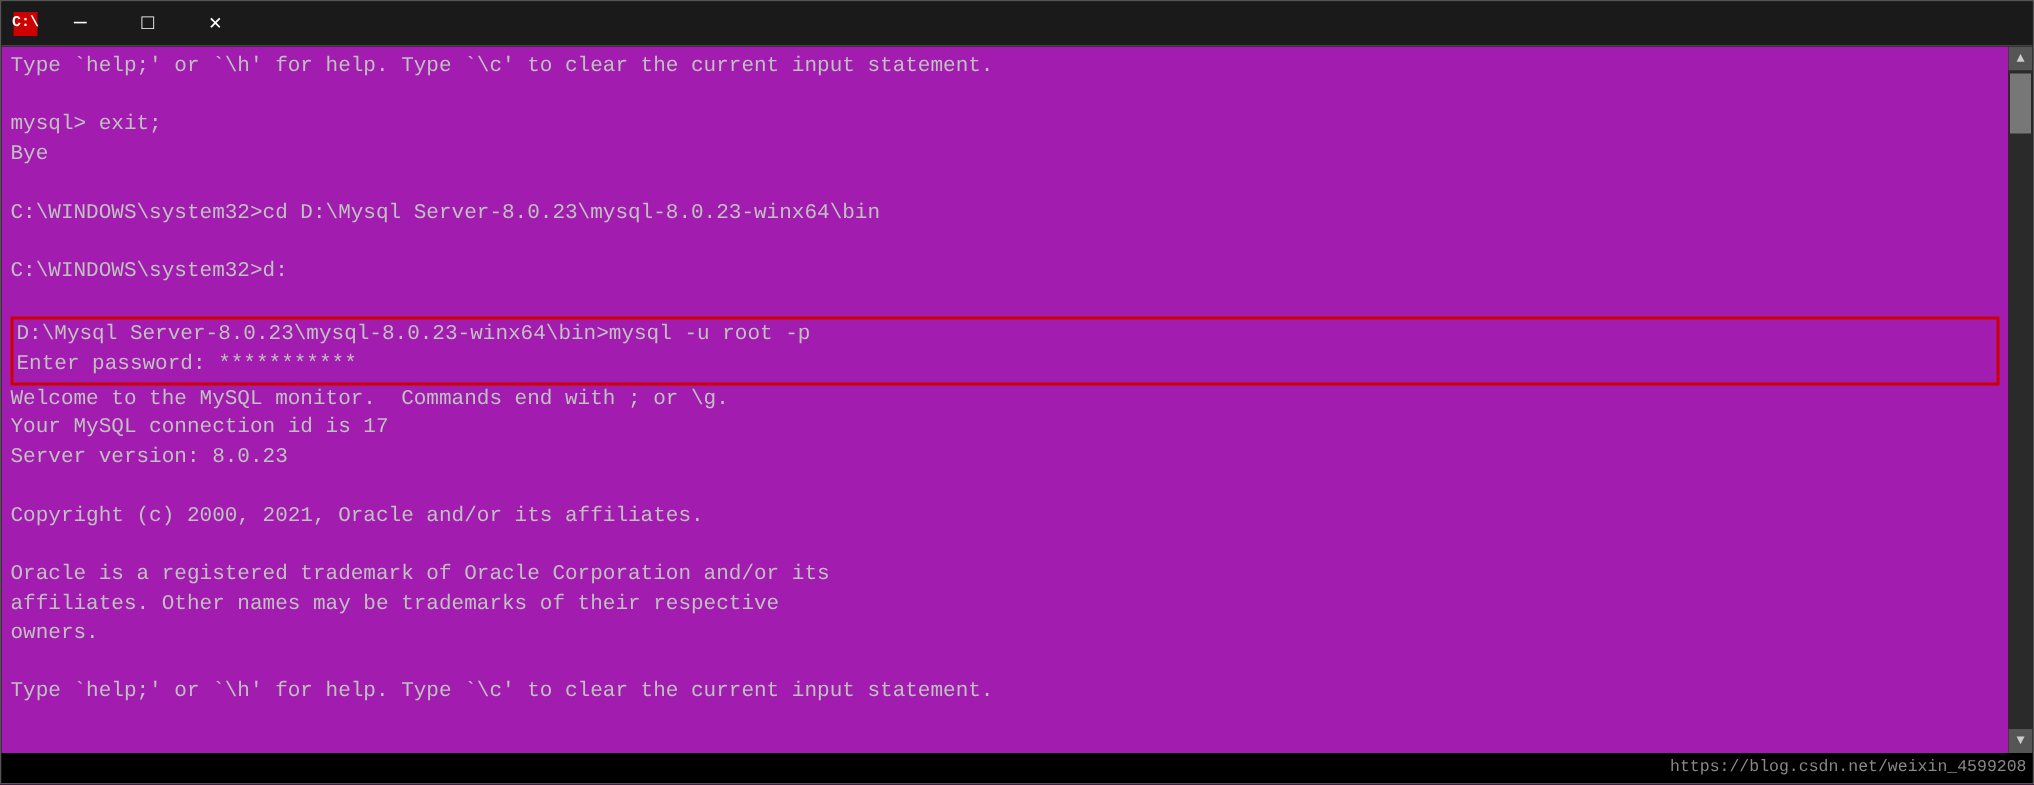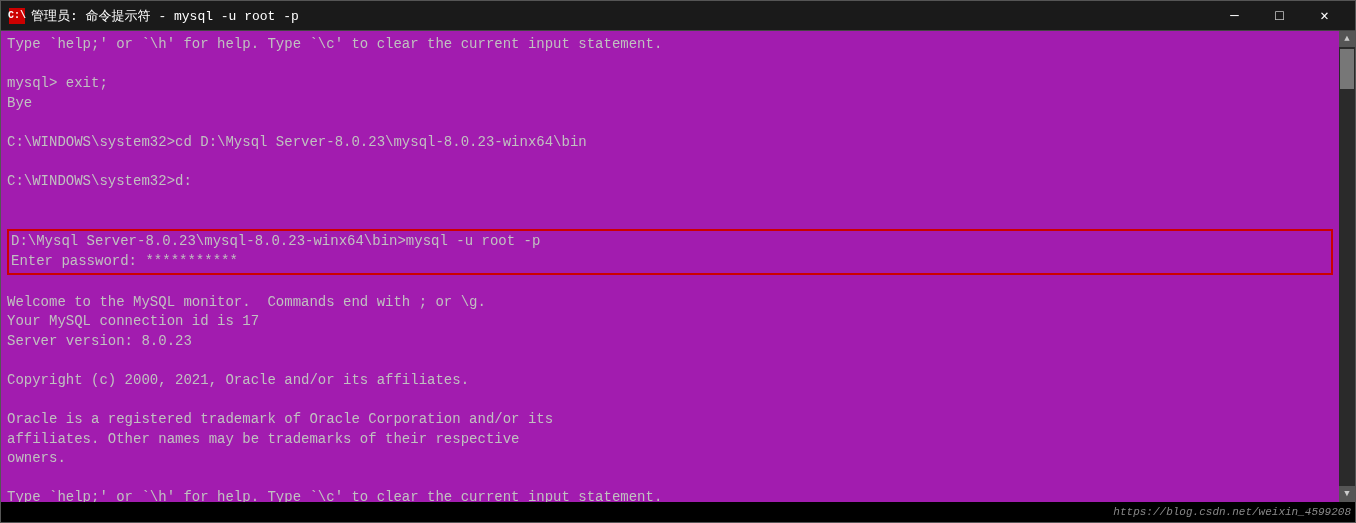--- a/index.html
+++ b/index.html
@@ -124,48 +124,46 @@
 
     .line {
       display: block;
       min-height: 1.4em;
     }
 
     .highlight-block {
       border: 2px solid #cc0000;
       display: block;
       padding: 1px 2px;
-      margin: 18px 0;
+      margin: 0 0;
     }
 
     .bottom-bar {
       height: 20px;
       background: #000;
       display: flex;
       align-items: center;
       justify-content: flex-end;
       padding-right: 4px;
       flex-shrink: 0;
     }
 
     .url-text {
       color: #888;
       font-size: 11px;
       font-family: 'Courier New', monospace;
-      font-style: italic;
     }
   </style>
 </head>
 <body>
 
 <div class="window">
 
   <div class="title-bar">
     <div class="title-bar-icon">C:\</div>
-    <span class="title-bar-text">管理员: 命令提示符 - mysql  -u root -p</span>
     <div class="title-bar-controls">
       <div class="title-bar-btn">─</div>
       <div class="title-bar-btn">□</div>
       <div class="title-bar-btn close">✕</div>
     </div>
   </div>
 
   <div class="terminal-wrapper">
     <div class="terminal-content" id="terminal-output"><span class="line">Type `help;' or `\h' for help. Type `\c' to clear the current input statement.</span><span class="line"></span><span class="line">mysql&gt; exit;</span><span class="line">Bye</span><span class="line"></span><span class="line">C:\WINDOWS\system32&gt;cd D:\Mysql Server-8.0.23\mysql-8.0.23-winx64\bin</span><span class="line"></span><span class="line">C:\WINDOWS\system32&gt;d:</span><span class="line"></span><span class="highlight-block">D:\Mysql Server-8.0.23\mysql-8.0.23-winx64\bin&gt;mysql -u root -p
 Enter password: ***********</span><span class="line">Welcome to the MySQL monitor.  Commands end with ; or \g.</span><span class="line">Your MySQL connection id is 17</span><span class="line">Server version: 8.0.23</span><span class="line"></span><span class="line">Copyright (c) 2000, 2021, Oracle and/or its affiliates.</span><span class="line"></span><span class="line">Oracle is a registered trademark of Oracle Corporation and/or its</span><span class="line">affiliates. Other names may be trademarks of their respective</span><span class="line">owners.</span><span class="line"></span><span class="line">Type `help;' or `\h' for help. Type `\c' to clear the current input statement.</span></div>

